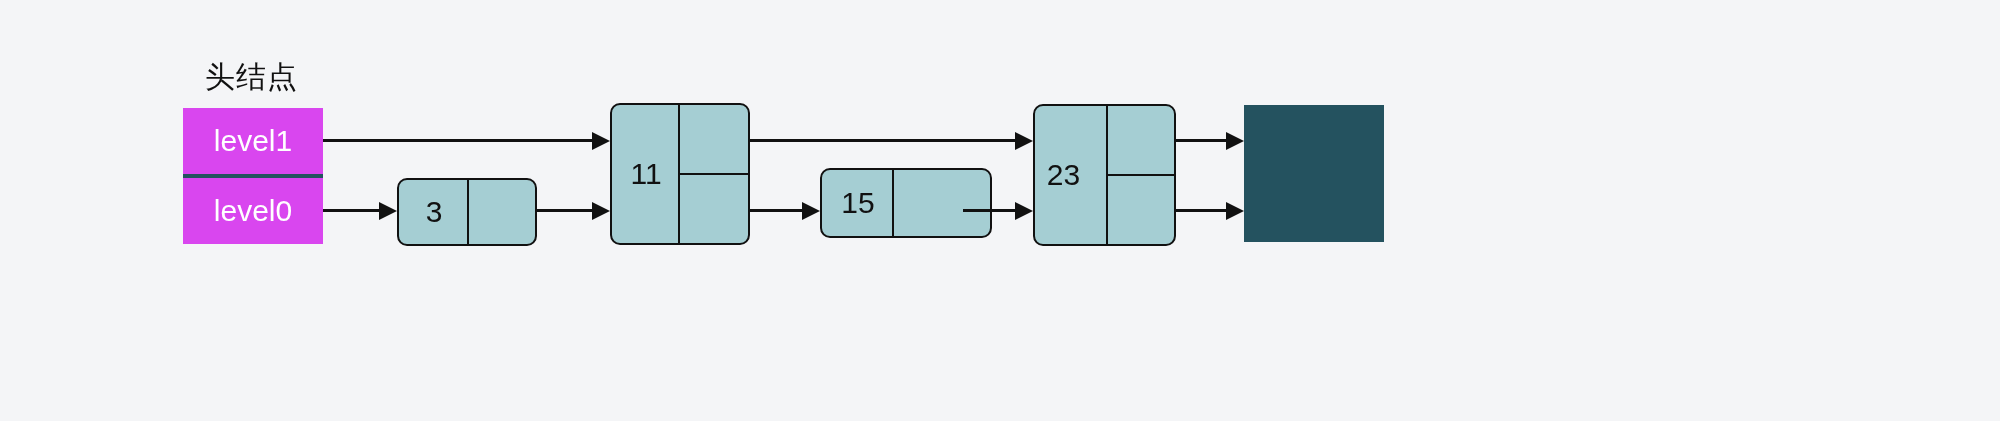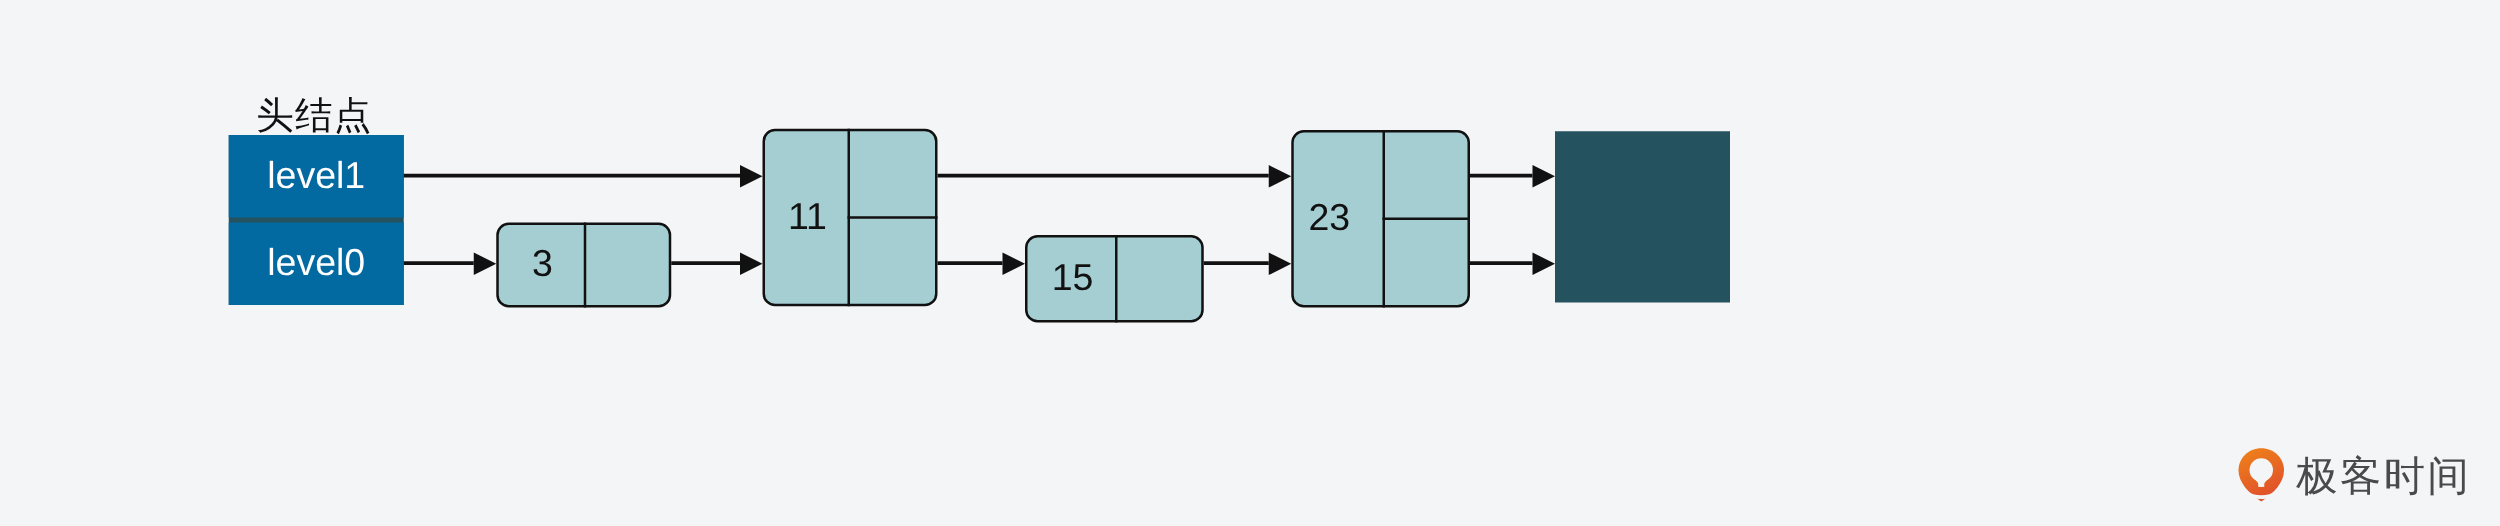--- a/index.html
+++ b/index.html
@@ -30,21 +30,21 @@
   
   .sentinel {
     position: absolute;
     background: #24525f;
     box-sizing: border-box;
   }
   .sentinel-cell {
     position: absolute;
     left: 0;
     width: 100%;
-    background: #0369a1;
+    background: #d946ef;
     color: #ffffff;
     font-size: 30px;
     display: flex;
     align-items: center;
     justify-content: center;
     box-sizing: border-box;
   }
 
   
   .node {
@@ -111,40 +111,40 @@
     letter-spacing: 2px;
     line-height: 1;
     white-space: nowrap;
   }
 </style>
 </head>
 <body>
 
 <div id="canvas">
 
-  <div class="caption" style="left:205px; top:72px;">头结点</div>
+  <div class="caption" style="left:205px; top:57px;">头结点</div>
 
 
   <div class="sentinel" style="left:183px; top:108px; width:140px; height:136px;">
     <div class="sentinel-cell" style="top:0; height:66px;">level1</div>
     <div class="sentinel-cell" style="top:70px; height:66px;">level0</div>
   </div>
 
   <div class="node" style="left:397px; top:178px; width:140px; height:68px;">
     <div class="node-key" style="width:70px;">3</div>
     <div class="node-vdiv" style="left:68px;"></div>
   </div>
 
   <div class="node" style="left:610px; top:103px; width:140px; height:142px;">
     <div class="node-key" style="width:68px;border-radius:28px;">11</div>
     <div class="node-vdiv" style="left:66px;"></div>
     <div class="node-hdiv" style="left:66px; right:-2px; top:68px;"></div>
   </div>
 
-  <div class="node" style="left:820px; top:188px; width:143px; height:70px;">
+  <div class="node" style="left:820px; top:168px; width:172px; height:70px;">
     <div class="node-key" style="width:72px;">15</div>
     <div class="node-vdiv" style="left:70px;"></div>
   </div>
 
   <div class="node" style="left:1033px; top:104px; width:143px; height:142px;">
     <div class="node-key" style="width:57px;">23</div>
     <div class="node-vdiv" style="left:71px;"></div>
     <div class="node-hdiv" style="left:71px; right:-2px; top:68px;"></div>
   </div>
 
@@ -167,32 +167,14 @@
 
   <div class="link" style="left:750px; top:209px; width:52px;"></div>
   <div class="arrowhead" style="left:802px; top:202px;"></div>
 
   <div class="link" style="left:963px; top:209px; width:52px;"></div>
   <div class="arrowhead" style="left:1015px; top:202px;"></div>
 
   <div class="link" style="left:1176px; top:209px; width:50px;"></div>
   <div class="arrowhead" style="left:1226px; top:202px;"></div>
 
-  <div id="logo" style="left:1790px; top:358px;">
-    <svg class="logo-mark" viewBox="0 0 38 44">
-      <defs>
-        <linearGradient id="pinGrad" x1="0" y1="0" x2="0.4" y2="1">
-          <stop offset="0%" stop-color="#f08519"></stop>
-          <stop offset="100%" stop-color="#e0502a"></stop>
-        </linearGradient>
-      </defs>
-      <path d="M19 0.5 C8.8 0.5 0.8 8.2 0.8 18.2 C0.8 28.0 9.0 36.6 19 43.2
-               C29.0 36.6 37.2 28.0 37.2 18.2 C37.2 8.2 29.2 0.5 19 0.5 Z" fill="url(#pinGrad)"></path>
-      <circle cx="19" cy="18" r="9.4" fill="#f4f5f7"></circle>
-      <rect x="16.6" y="14.5" width="4.8" height="17" fill="#f4f5f7"></rect>
-      <path d="M11.9 22.6 L19 31.8 L26.1 22.6 Z" fill="#f4f5f7"></path>
-      <path d="M6.5 34.2 C10 40.6 15.2 41.2 19 41.2 C22.8 41.2 28 40.6 31.5 34.2
-               C27.5 37.2 23.4 38.2 19 38.2 C14.6 38.2 10.5 37.2 6.5 34.2 Z" fill="#f4f5f7"></path>
-    </svg>
-    <span class="logo-text">极客时间</span>
-  </div>
 
 </div>
 
 </body></html>

